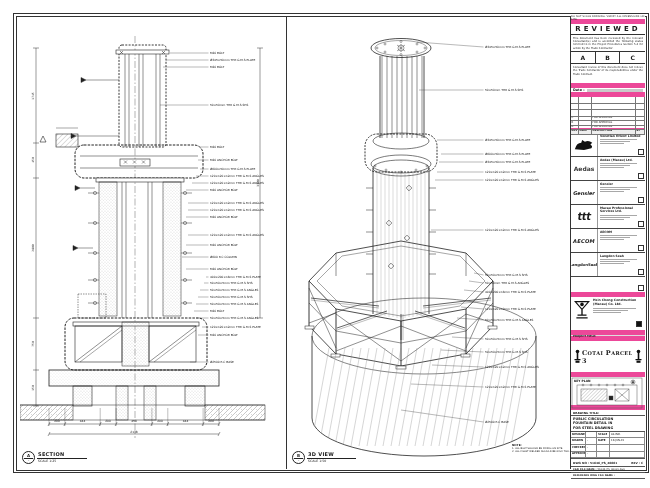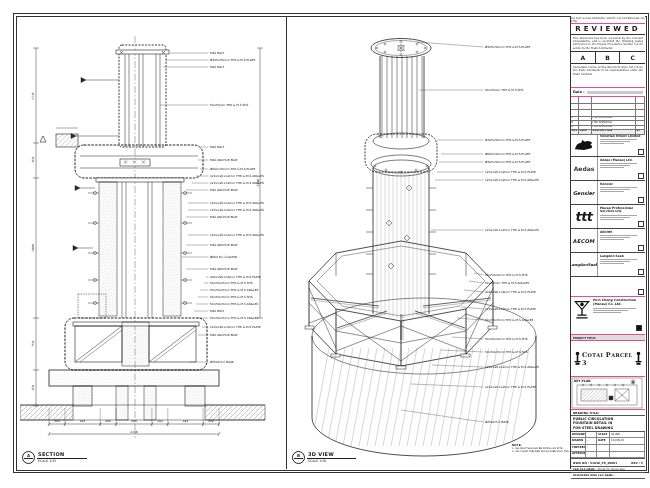--- a/index.html
+++ b/index.html
@@ -13,21 +13,21 @@
   text{fill:#111;}
   
   .panel-title{position:absolute;display:flex;align-items:flex-start;gap:2px;}
   .bubble{width:11px;height:11px;border:1px solid #222;border-radius:50%;font-size:4px;font-weight:bold;
     display:flex;flex-direction:column;align-items:center;justify-content:center;line-height:1;background:#fff;}
   .bubble .half{border-top:0.8px solid #222;width:9px;text-align:center;font-size:3px;}
   .pt-name{font-size:5px;font-weight:bold;border-bottom:1px solid #222;padding:0 22px 0.5px 1px;letter-spacing:.3px;}
   .pt-scale{font-size:3.2px;padding-left:1px;}
   
   #titlecol{position:absolute;left:557px;top:2px;width:74px;height:454px;display:flex;flex-direction:column;background:#fff;}
-  .tb-row{border-bottom:1px solid #ec4899;position:relative;flex:0 0 auto;box-sizing:border-box;}
+  .tb-row{border-bottom:5px solid #ec4899;position:relative;flex:0 0 auto;box-sizing:border-box;}
   .strip{font-size:2.5px;display:flex;align-items:center;justify-content:center;letter-spacing:.1px;color:#222;}
   
   .rv-title{font-size:7px;font-weight:bold;text-align:center;letter-spacing:2.5px;border-bottom:1px solid #333;padding:1px 0;}
   .rv-p{font-size:2.6px;line-height:1.3;text-align:justify;padding:1.5px 2px;}
   .rv-abc{display:grid;grid-template-columns:1fr 1fr 1fr;border-top:1px solid #333;border-bottom:1px solid #333;}
   .rv-abc div{font-size:6px;font-weight:bold;text-align:center;padding:2px 0;border-right:1px solid #333;}
   .rv-abc div:last-child{border-right:none;}
   .date-row{display:flex;align-items:center;gap:2px;padding:0 2px;}
   .date-row .lbl{font-size:3.4px;font-weight:bold;}
   .date-row .fill{height:3px;background:#c9c9c9;flex:1;}
@@ -39,21 +39,21 @@
   .rev-line.hdr div{font-weight:bold;background:#eee;}
   
   .stamp-row{display:flex;border-bottom:1px solid #444;height:24px;box-sizing:border-box;}
   .stamp-logo{width:26px;border-right:0.5px solid #999;display:flex;align-items:center;justify-content:center;overflow:hidden;}
   .stamp-info{flex:1;padding:1.5px 2px;position:relative;}
   .stamp-name{font-size:3px;font-weight:bold;line-height:1.15;}
   .skel{height:0.8px;background:#a8a8a8;margin-top:1.2px;}
   .chk{position:absolute;right:1.5px;bottom:1.5px;width:3.5px;height:3.5px;border:0.6px solid #333;background:#fff;}
   .lg-aedas{font-size:6px;color:#3a3a3a;font-weight:600;}
   .lg-gensler{font-size:5px;font-weight:800;font-style:italic;}
-  .lg-ttt{font-size:13px;font-weight:800;font-style:italic;letter-spacing:-0.5px;}
+  .lg-ttt{font-size:10px;font-weight:800;font-style:italic;letter-spacing:-0.5px;}
   .lg-aecom{font-size:5.2px;font-weight:800;font-style:italic;letter-spacing:.2px;}
   .lg-langdon{font-size:3.8px;font-weight:800;}
   
   #contractor{display:flex;padding:2px;}
   #contractor .info{flex:1;padding-left:2px;position:relative;}
   #contractor .cname{font-size:3.1px;font-weight:bold;line-height:1.2;}
   
   .proj-label{font-size:2.7px;font-weight:bold;background:#ddd;display:flex;align-items:center;padding-left:2px;}
   #banner{display:flex;align-items:center;justify-content:space-between;padding:0 2px;}
   #banner .proj-name{font-family:"DejaVu Serif",serif;font-variant:small-caps;font-size:6.5px;font-weight:600;letter-spacing:.4px;}

